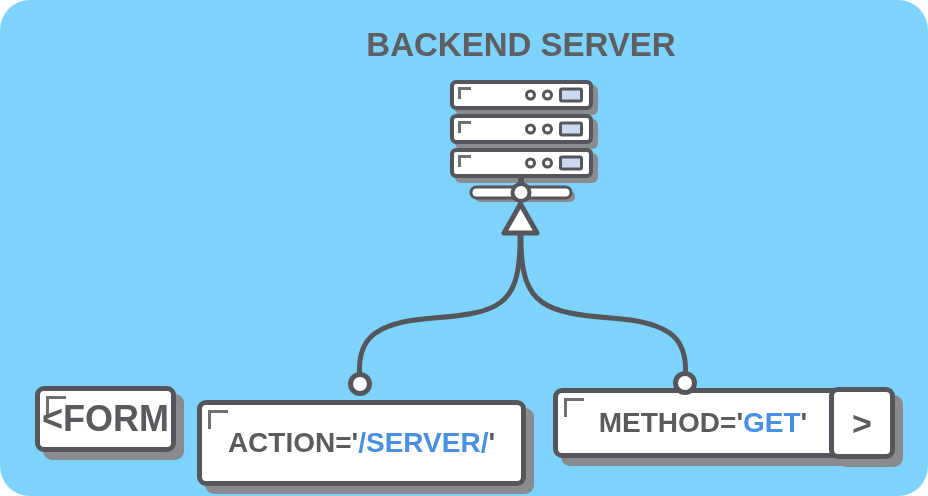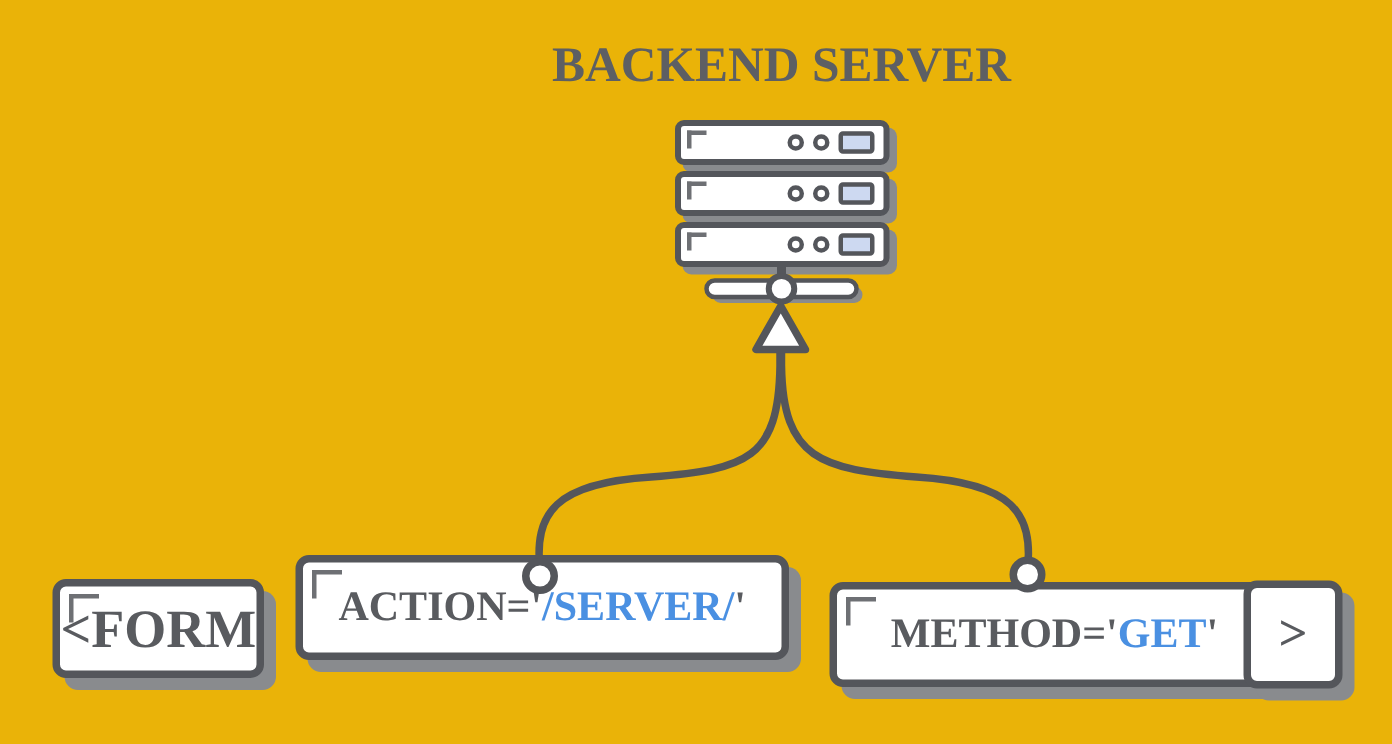--- a/index.html
+++ b/index.html
@@ -1,23 +1,24 @@
 <!DOCTYPE html>
 <html style="--stroke: #54565b; --shadow: #898b8e; --corner: #6e7074; --text: #595b5f; --title: #5d5f63; --blue: #4a90e2; --led_fill: #cdd9f1;"><head>
 <meta charset="utf-8">
 <style>
   * { margin: 0; padding: 0; box-sizing: border-box; }
   html, body { background: #ffffff; }
   .scene {
     position: relative;
     width: 928px;
     height: 496px;
-    background: #eab308;
+    background: #7dd3fc;
     overflow: hidden;
-    font-family: Liberation Serif, serif;
+    font-family: Liberation Sans, sans-serif;
+    border-radius: 30px;
   }
 
   
   .diagram-title {
     position: absolute;
     top: 26px;
     left: 521px;
     transform: translateX(-50%);
     font-size: 33px;
     font-weight: bold;
@@ -112,21 +113,21 @@
   }
   .token-box .corner-mark {
     left: 6px;
     top: 5px;
     width: 20px;
     height: 19px;
   }
   .blue { color: var(--blue); }
 
   #box-form   { left: 35px;  top: 386px; width: 141px; height: 66px; font-size: 36px; }
-  #box-action { left: 197px; top: 370px; width: 329px; height: 70px; }
+  #box-action { left: 197px; top: 400px; width: 329px; height: 86px; }
   #box-method { left: 553px; top: 388px; width: 300px; height: 70px; }
   #box-close  { left: 829px; top: 387px; width: 66px;  height: 72px; font-size: 34px; }
 </style>
 </head>
 <body>
 
 <div class="scene">
 
   <div class="diagram-title">BACKEND SERVER</div>
 

